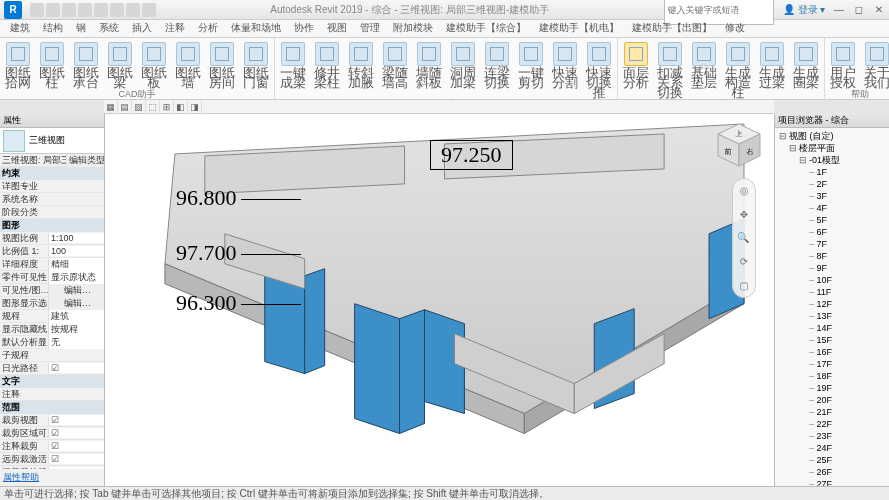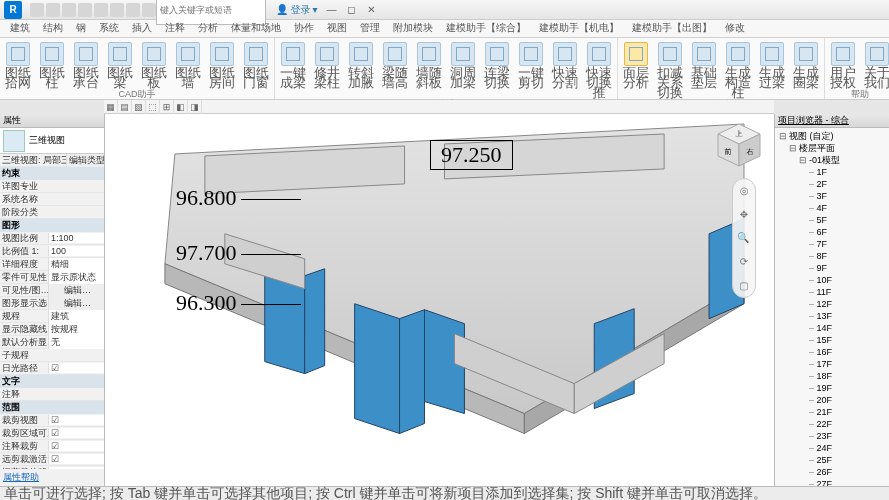--- a/index.html
+++ b/index.html
@@ -47,29 +47,29 @@
 
 
 .viewport { flex:1; background:#fff; position:relative; overflow:hidden;}
 .viewport svg { position:absolute; inset:0; }
 .dim { position:absolute; font-family:"SimSun",serif; font-size:22px; color:#000; white-space:nowrap;}
 .dim .line{ display:inline-block; width:60px; border-top:1px solid #000; vertical-align:middle; margin-left:4px;}
 .vcube { position:absolute; top:6px; right:10px; width:50px; height:50px; }
 .navwheel { position:absolute; top:64px; right:18px; width:24px; height:120px; background:rgba(245,245,245,.9); border:1px solid #ccc; border-radius:12px; display:flex; flex-direction:column; align-items:center; justify-content:space-around; font-size:10px; color:#777;}
 
 .browser { width:115px; background:#f7f7f7; border-left:1px solid #bbb; font-size:9px; overflow:auto;}
-.browser .bhead{ height:14px; background:linear-gradient(#e8e8e8,#d8d8d8); padding:0 3px; display:flex; align-items:center; border-bottom:1px solid #bbb;text-decoration:underline;}
+.browser .bhead{ height:14px; background:linear-gradient(#e8e8e8,#d8d8d8); padding:0 3px; display:flex; align-items:center; border-bottom:1px solid #bbb;}
 .tree { padding:2px 2px 2px 4px; }
 .tree .node { white-space:nowrap; line-height:12px;}
 .tree .tw::before{content:"⊟ "; color:#666;}
 .tree .leaf::before{content:"– "; color:#888;}
 .tree .i1{ padding-left:10px;} .tree .i2{ padding-left:20px;} .tree .i3{ padding-left:30px;}
 
 
-.status { position:absolute; bottom:0; left:0; right:0; height:14px; background:#ececec; border-top:1px solid #bbb; font-size:14px; color:#555; padding:0 4px; display:flex; align-items:center;}
+.status { position:absolute; bottom:0; left:0; right:0; height:14px; background:#ececec; border-top:1px solid #bbb; font-size:10px; color:#555; padding:0 4px; display:flex; align-items:center;}
 
 
 .float-tb { position:absolute; top:77px; left:104px; right:115px; height:14px; background:#f3f3f3; border-bottom:1px solid #ccc; display:flex;}
 .float-tb span{ width:14px; height:14px; border-right:1px solid #ddd; display:flex; align-items:center; justify-content:center; font-size:9px; color:#666;}
 
 input[type=text]{ border:none; background:transparent; font-size:9px; width:100%;}
 </style>
 </head>
 <body>
 
@@ -78,20 +78,21 @@
   <div class="qat">
     <span></span>
     <span></span>
     <span></span>
     <span></span>
     <span></span>
     <span></span>
     <span></span>
     <span></span>
   </div>
+  <div class="title-text">Autodesk Revit 2019 - 综合 - 三维视图: 局部三维视图-建模助手</div>
   <div class="search-box">
       <input type="text" placeholder="键入关键字或短语" style="">
     </div>
   <div class="login">
     <span>👤</span>
     <span>登录</span>
     <span>▾</span>
   </div>
   <span class="win-btn">—</span>
   <span class="win-btn">◻</span>

